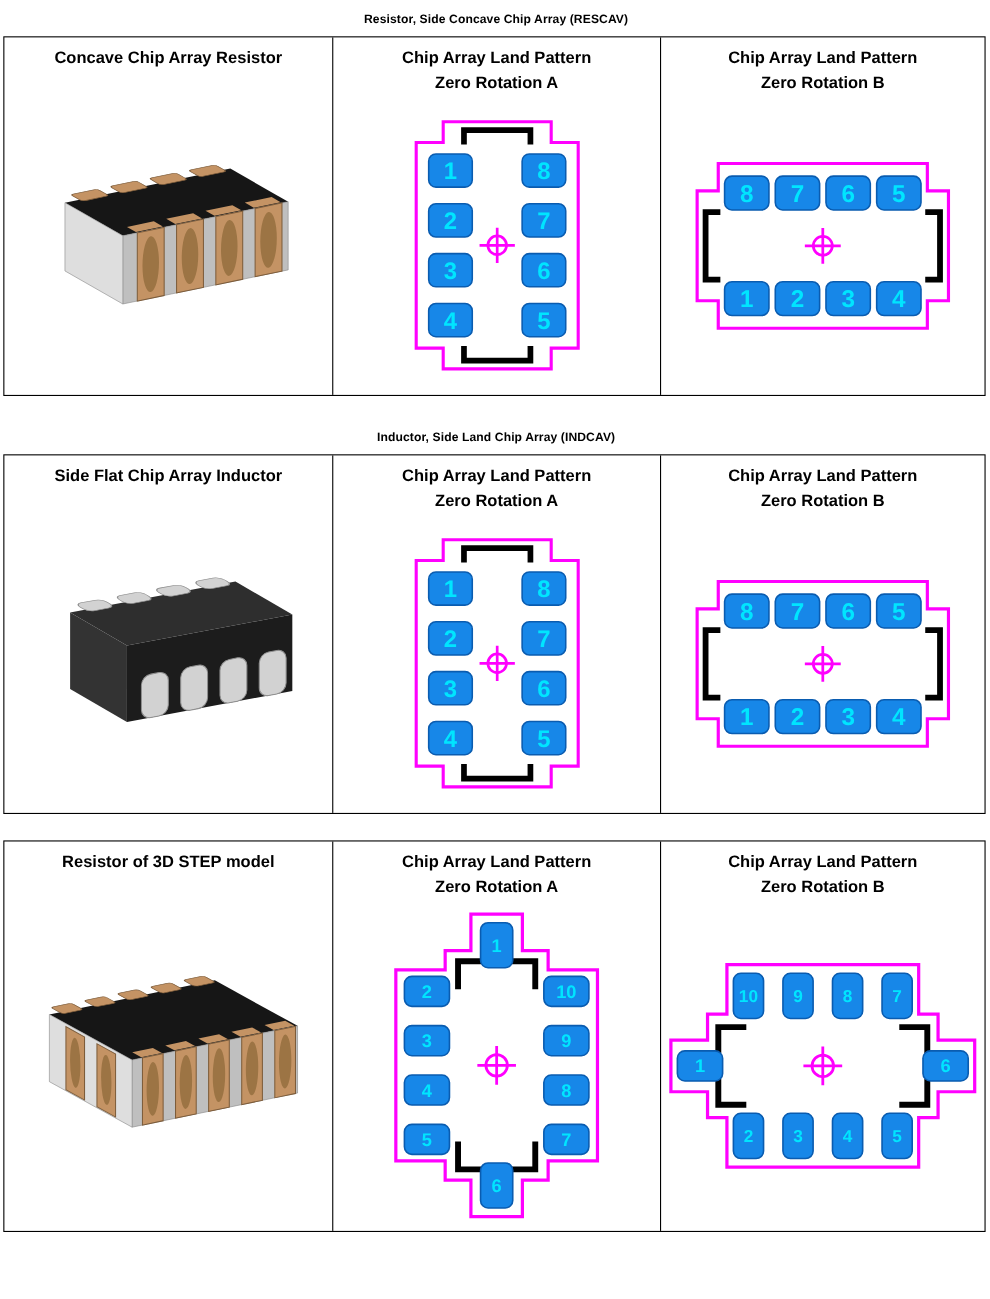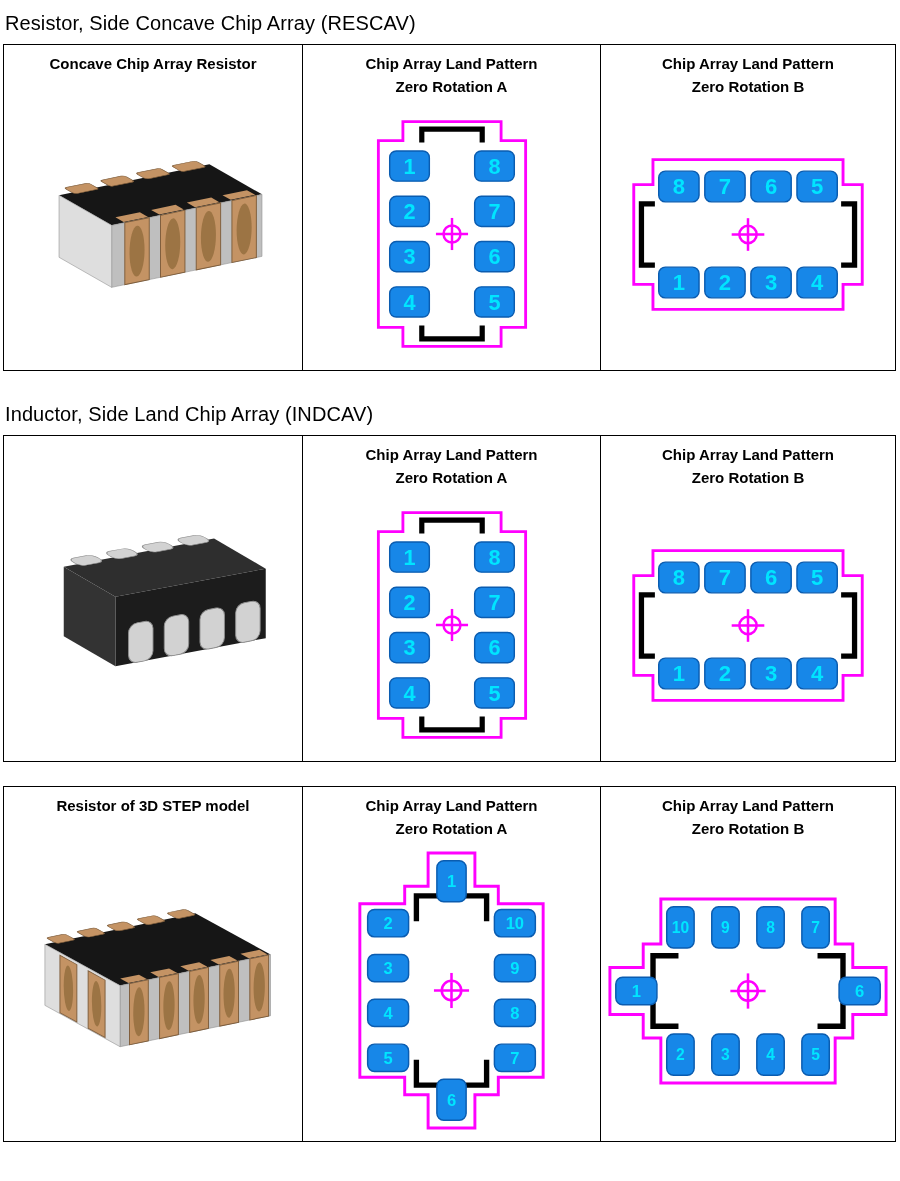--- a/index.html
+++ b/index.html
@@ -3,22 +3,23 @@
 <meta charset="utf-8">
 <style>
   * { margin:0; padding:0; box-sizing:border-box; }
   html,body { background:#ffffff; }
   body {
     width:900px; height:1181px;
     font-family:"Liberation Sans", sans-serif;
     color:#000; padding:4px 3px; overflow:hidden;
   }
   .section-heading {
-    font-size:20px; font-weight:normal; padding:8px 0 9px 2px;
+    font-size:11px; font-weight:bold; padding:8px 0 9px 2px;
     letter-spacing:0.1px;
+    text-align:center;
   }
   .section { margin-top:0; }
   .section + .section { margin-top:24px; }
   .cmp-table {
     display:grid; grid-template-columns:299px 298px 1fr;
     border:1px solid #000; width:893px;
   }
   .cmp-table.h1 { height:327px; }
   .cmp-table.h3 { height:356px; }
   .cell {
@@ -143,20 +144,21 @@
       </div>
     </div>
   </div>
 </section>
 
 <section class="section">
   <div class="section-heading">Inductor, Side Land Chip Array (INDCAV)</div>
   <div class="cmp-table h1">
 
     <div class="cell">
+      <div class="cell-title">Side Flat Chip Array Inductor</div>
       <div class="fig-wrap">
         <svg viewBox="0 0 300 215" width="282" height="202">
           <polygon points="55,70 215,40 270,72 110,102" fill="#2e2e2e"></polygon>
           <g transform="matrix(1,-0.1875,0.865,0.503,55,70)">
             <rect x="14" y="-11" width="26" height="15" rx="6" fill="#d2d2d2" stroke="#8f8f8f" stroke-width="1"></rect>
             <rect x="52" y="-11" width="26" height="15" rx="6" fill="#d2d2d2" stroke="#8f8f8f" stroke-width="1"></rect>
             <rect x="90" y="-11" width="26" height="15" rx="6" fill="#d2d2d2" stroke="#8f8f8f" stroke-width="1"></rect>
             <rect x="128" y="-11" width="26" height="15" rx="6" fill="#d2d2d2" stroke="#8f8f8f" stroke-width="1"></rect>
           </g>
           <polygon points="110,102 270,72 270,146 110,176" fill="#1c1c1c"></polygon>

